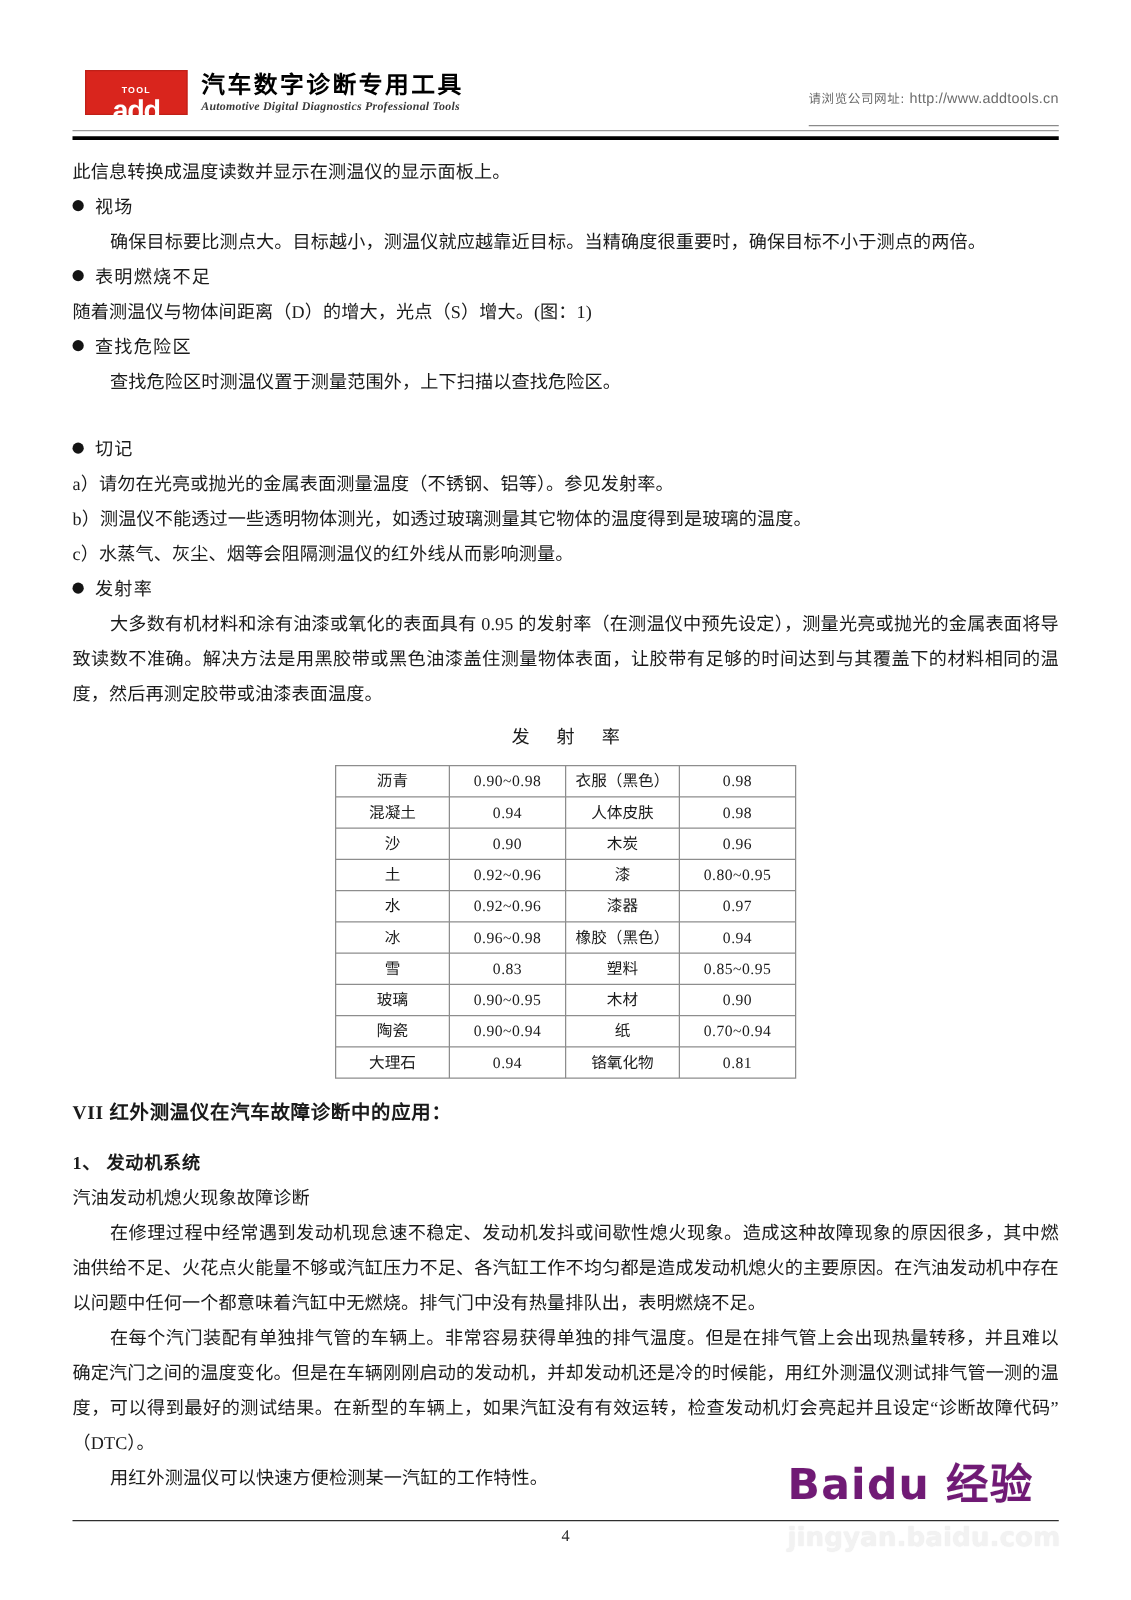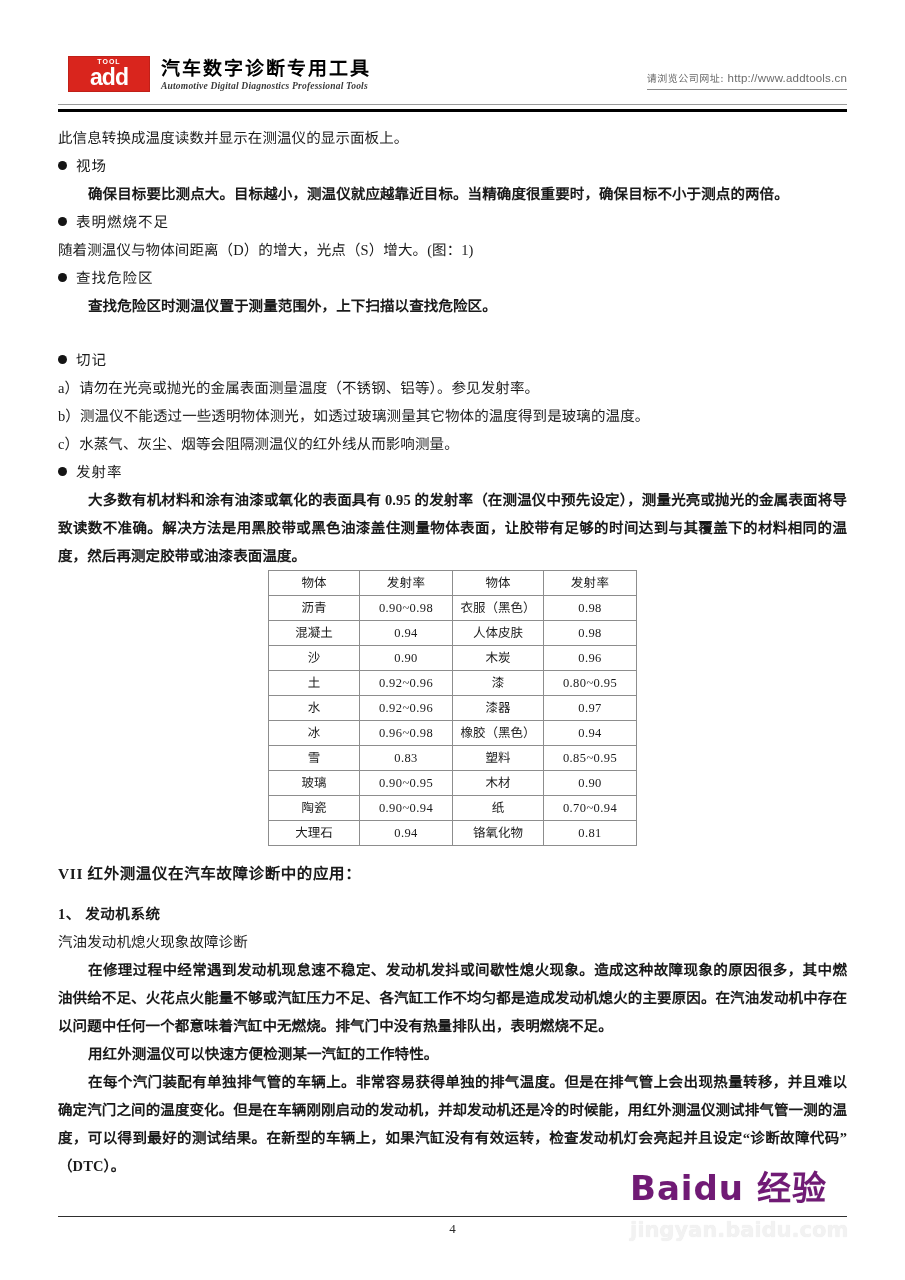--- a/index.html
+++ b/index.html
@@ -41,21 +41,21 @@
     position: relative;
     width: 82px;
     height: 36px;
     background: #d9251d;
     border: 1px solid #c02018;
     display: flex;
     flex-direction: column;
     align-items: center;
     justify-content: flex-start;
     box-sizing: border-box;
-    padding-top: 1px;
+    padding-top: 12px;
   }
   .logo-tool {
     color: #ffffff;
     font-family: "Liberation Sans", sans-serif;
     font-size: 7px;
     font-weight: bold;
     letter-spacing: 1px;
     line-height: 8px;
   }
   .logo-add {
@@ -92,21 +92,21 @@
     white-space: nowrap;
   }
   .header-url {
     position: absolute;
     right: 0;
     top: 18px;
     font-family: "Liberation Sans", sans-serif;
     font-size: 11.5px;
     color: #6b6b6b;
     border-bottom: 1px solid #8a8a8a;
-    padding-bottom: 4px;
+    padding-bottom: 15px;
     white-space: nowrap;
     letter-spacing: 0.2px;
   }
   .header-url .url-cn {
     font-family: "DejaVu Sans", sans-serif;
     font-size: 10px;
     letter-spacing: 0.5px;
   }
   .rule-thin {
     position: absolute;
@@ -132,21 +132,21 @@
     top: 124px;
     width: 789px;
   }
   .para {
     font-size: 14.5px;
     line-height: 28px;
     text-align: justify;
     margin: 0;
     letter-spacing: 0.1px;
   }
-  .indent2 { text-indent: 30px; font-weight: bold; }
+  .indent2 { text-indent: 30px; }
 
   .bullet-line {
     display: flex;
     align-items: baseline;
     font-size: 14.5px;
     line-height: 28px;
   }
   .bullet-dot {
     display: inline-block;
     width: 9px;
@@ -323,29 +323,24 @@
     <p class="para">a）请勿在光亮或抛光的金属表面测量温度（不锈钢、铝等）。参见发射率。</p>
     <p class="para">b）测温仪不能透过一些透明物体测光，如透过玻璃测量其它物体的温度得到是玻璃的温度。</p>
     <p class="para">c）水蒸气、灰尘、烟等会阻隔测温仪的红外线从而影响测量。</p>
 
     <div class="bullet-line">
       <span class="bullet-dot"></span>
       <span class="bullet-label">发射率</span>
     </div>
     <p class="para indent2">大多数有机材料和涂有油漆或氧化的表面具有 0.95 的发射率（在测温仪中预先设定），测量光亮或抛光的金属表面将导致读数不准确。解决方法是用黑胶带或黑色油漆盖住测量物体表面，让胶带有足够的时间达到与其覆盖下的材料相同的温度，然后再测定胶带或油漆表面温度。</p>
 
+    <div class="table-title">发 射 率</div>
     <div class="tbl-wrap">
       <table class="emissivity">
         <tbody>
-          <tr class="hrow">
-            <td class="obj">物体</td>
-            <td class="val">发射率</td>
-            <td class="obj">物体</td>
-            <td class="val">发射率</td>
-          </tr>
           <tr>
             <td class="obj">沥青</td>
             <td class="val">0.90~0.98</td>
             <td class="obj">衣服（黑色）</td>
             <td class="val">0.98</td>
           </tr>
           <tr>
             <td class="obj">混凝土</td>
             <td class="val">0.94</td>
             <td class="obj">人体皮肤</td>
@@ -400,22 +395,22 @@
             <td class="val">0.81</td>
           </tr>
         </tbody>
       </table>
     </div>
 
     <div class="sec-title">VII  红外测温仪在汽车故障诊断中的应用：</div>
     <div class="sub-title">1、  发动机系统</div>
     <p class="para">汽油发动机熄火现象故障诊断</p>
     <p class="para indent2">在修理过程中经常遇到发动机现怠速不稳定、发动机发抖或间歇性熄火现象。造成这种故障现象的原因很多，其中燃油供给不足、火花点火能量不够或汽缸压力不足、各汽缸工作不均匀都是造成发动机熄火的主要原因。在汽油发动机中存在以问题中任何一个都意味着汽缸中无燃烧。排气门中没有热量排队出，表明燃烧不足。</p>
+    <p class="para indent2">在每个汽门装配有单独排气管的车辆上。非常容易获得单独的排气温度。但是在排气管上会出现热量转移，并且难以确定汽门之间的温度变化。但是在车辆刚刚启动的发动机，并却发动机还是冷的时候能，用红外测温仪测试排气管一测的温度，可以得到最好的测试结果。在新型的车辆上，如果汽缸没有有效运转，检查发动机灯会亮起并且设定“诊断故障代码”（DTC）。</p>
     <p class="para indent2">用红外测温仪可以快速方便检测某一汽缸的工作特性。</p>
-    <p class="para indent2">在每个汽门装配有单独排气管的车辆上。非常容易获得单独的排气温度。但是在排气管上会出现热量转移，并且难以确定汽门之间的温度变化。但是在车辆刚刚启动的发动机，并却发动机还是冷的时候能，用红外测温仪测试排气管一测的温度，可以得到最好的测试结果。在新型的车辆上，如果汽缸没有有效运转，检查发动机灯会亮起并且设定“诊断故障代码”（DTC）。</p>
 
   </div>
 
   <div class="watermark">
     <div class="wm-main">Baidu 经验</div>
     <div class="wm-sub">jingyan.baidu.com</div>
   </div>
 
   <div class="footer-rule"></div>
   <div class="page-number">4</div>

